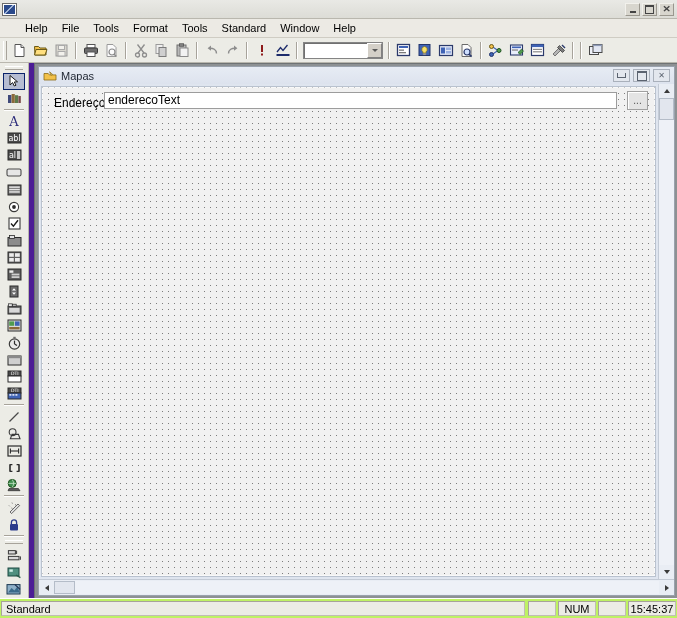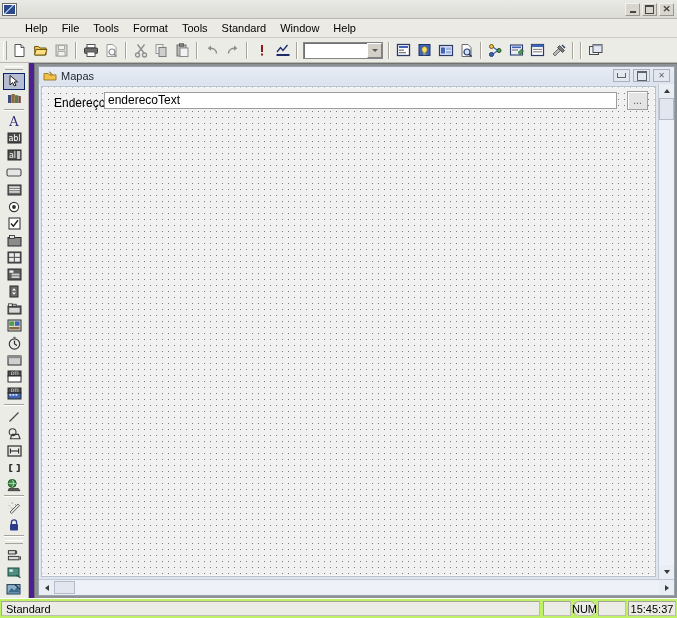--- a/index.html
+++ b/index.html
@@ -129,21 +129,21 @@
 
   
   .statusbar{height:19px;background:#bef264;border-top:1px solid #fff;
     display:flex;align-items:center;flex:0 0 auto;}
   .sb-main{flex:1 1 auto;padding-left:4px;font-size:11px;
     border:1px solid #c0bdb4;border-top-color:#a7a39a;border-left-color:#a7a39a;
     margin:1px 2px 1px 1px;height:15px;line-height:14px;box-sizing:border-box;background:#ececE6;}
   .sb-cell{width:28px;height:15px;margin:1px 1px;box-sizing:border-box;
     border:1px solid #c0bdb4;border-top-color:#a7a39a;border-left-color:#a7a39a;
     display:flex;align-items:center;justify-content:center;font-size:11px;background:#ececE6;}
-  .sb-cell.w-num{width:23px;border-radius:6px;}
+  .sb-cell.w-num{width:38px;}
   .sb-cell.w-time{width:48px;}
 </style>
 </head>
 <body>
 
 <div id="app">
 
   <div class="titlebar">
     <div class="app-icon">
         <i></i>

